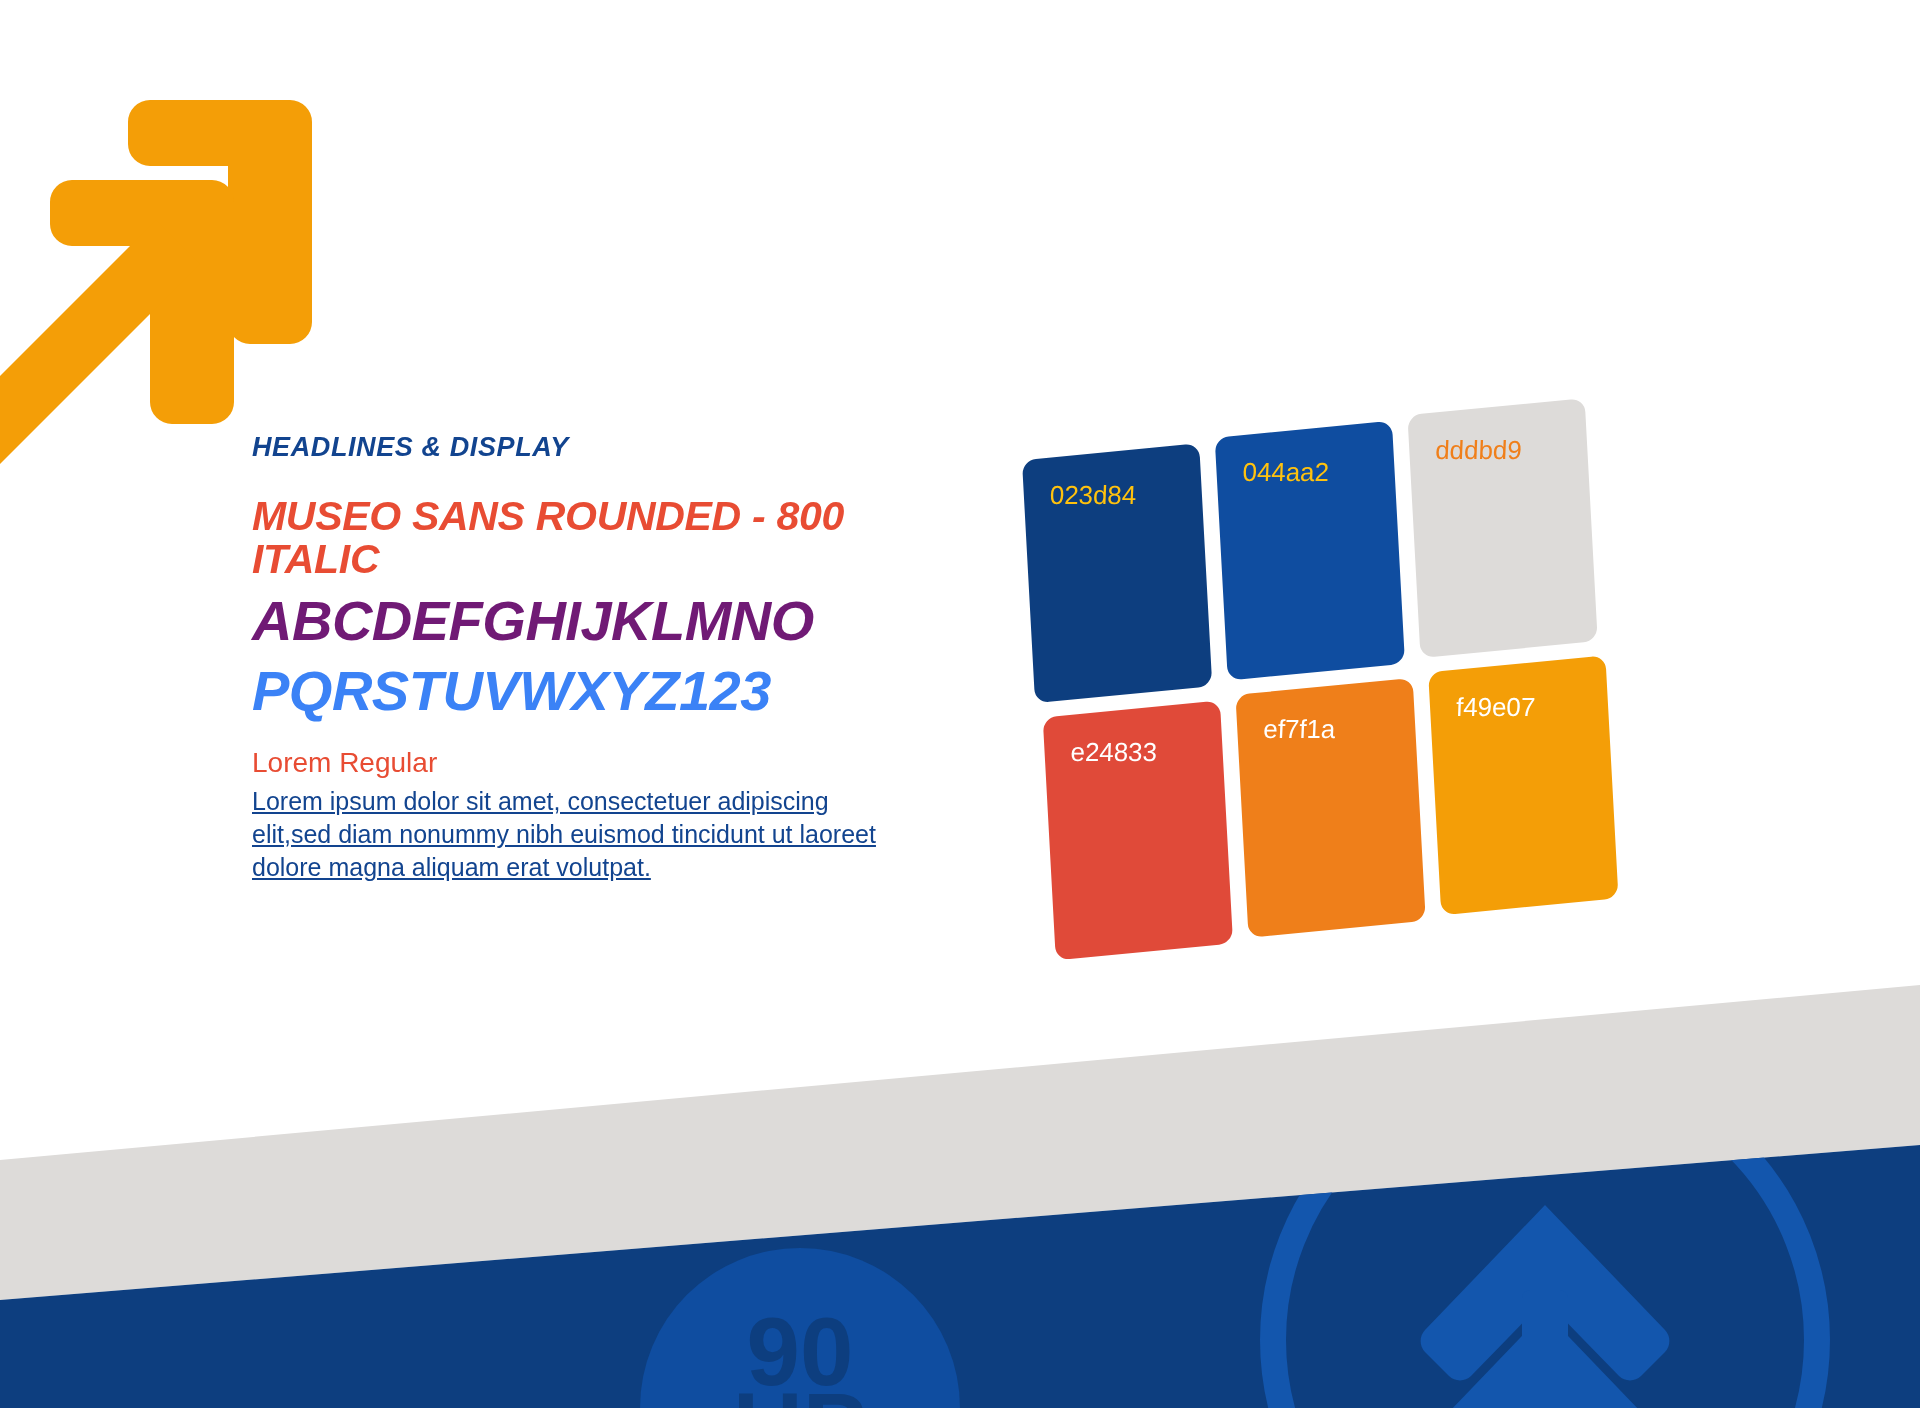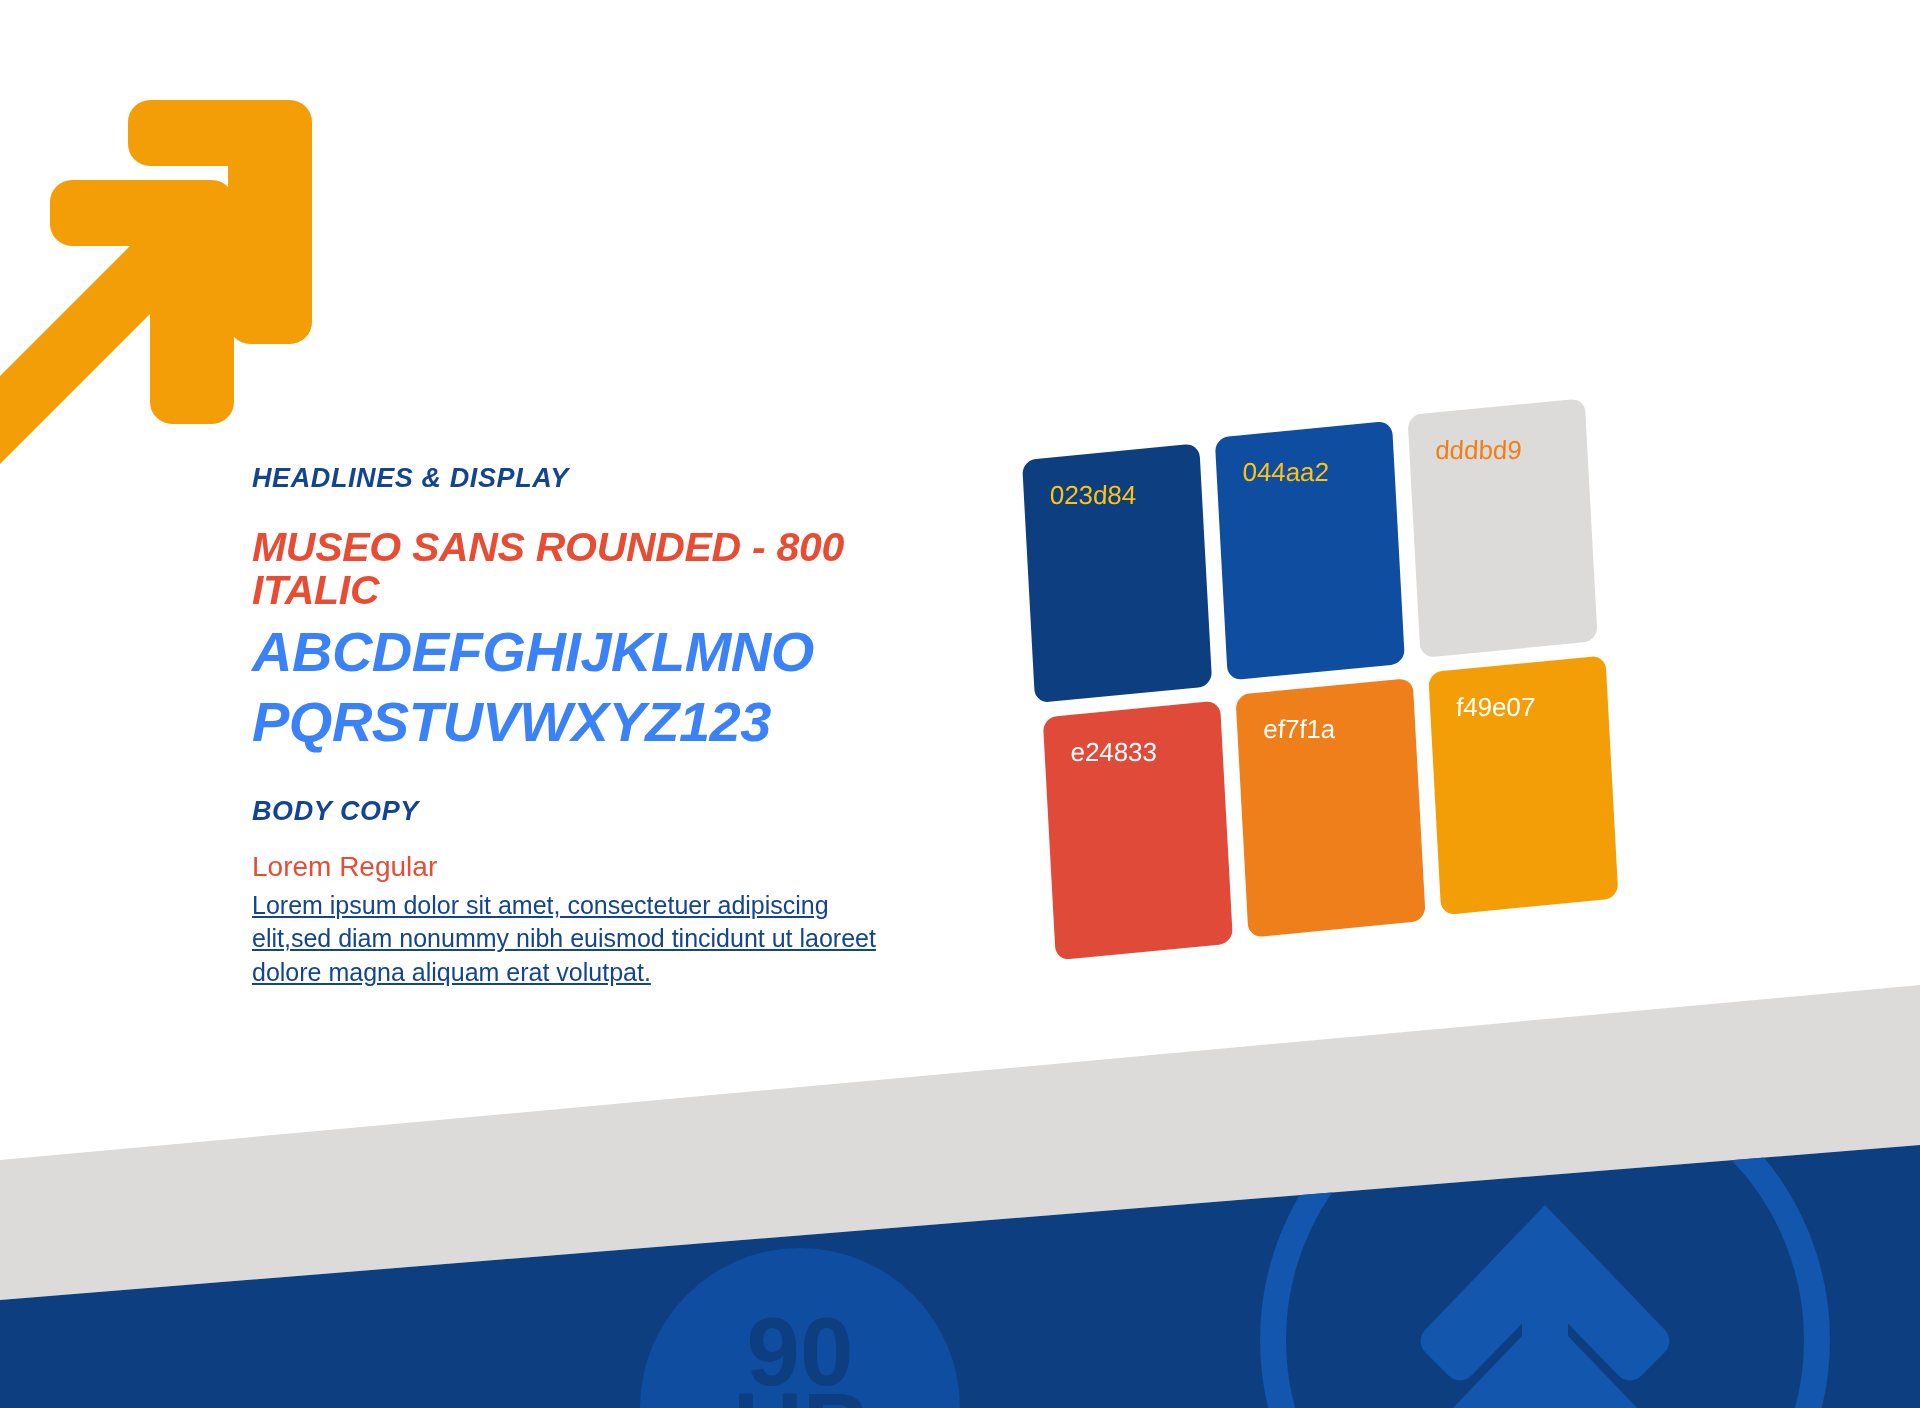--- a/index.html
+++ b/index.html
@@ -33,21 +33,21 @@
     left: -40px;
     top: 70px;
     width: 420px;
     height: 430px;
   }
 
   
   .type-col {
     position: absolute;
     left: 252px;
-    top: 464px;
+    top: 433px;
     width: 700px;
   }
   .eyebrow {
     font-family: "Liberation Sans", sans-serif;
     font-weight: 700;
     font-style: italic;
     font-size: 27px;
     letter-spacing: 0.6px;
     color: #12448f;
     margin: 0;
@@ -173,25 +173,24 @@
       <path d="M196 150 l44 44 L-10 444 a0 0 0 0 1 0 0 l-44 -44 Z"></path>
     </g>
   </svg>
 
   <div class="type-col">
 
     <h2 class="eyebrow" style="color: rgb(18, 68, 143);">HEADLINES &amp; DISPLAY</h2>
 
     <p class="specimen-name" style="color: rgb(232, 76, 51);">MUSEO SANS ROUNDED - 800 ITALIC</p>
 
-    <p class="alpha-row" style="color: #3b82f6;">ABCDEFGHIJKLMNO</p>
+    <p class="alpha-row" style="color: #701a75;">ABCDEFGHIJKLMNO</p>
 
     <p class="alpha-row" style="color: #3b82f6;">PQRSTUVWXYZ123</p>
 
-    <h2 class="eyebrow body-eyebrow" style="color: rgb(18, 68, 143);">BODY COPY</h2>
 
     <p class="body-font-name" style="color: rgb(232, 76, 51);">Lorem Regular</p>
 
     <p class="body-copy" style="color: rgb(18, 68, 143); text-decoration: underline;">Lorem ipsum dolor sit amet, consectetuer adipiscing elit,sed diam nonummy nibh euismod tincidunt ut laoreet dolore magna aliquam erat volutpat.</p>
   </div>
 
   <div class="swatch-grid">
 
     <div class="swatch sw-r0c0" style="background: rgb(13, 62, 127);">
       <span class="swatch-label" style="color: rgb(255, 194, 14);">023d84</span>

